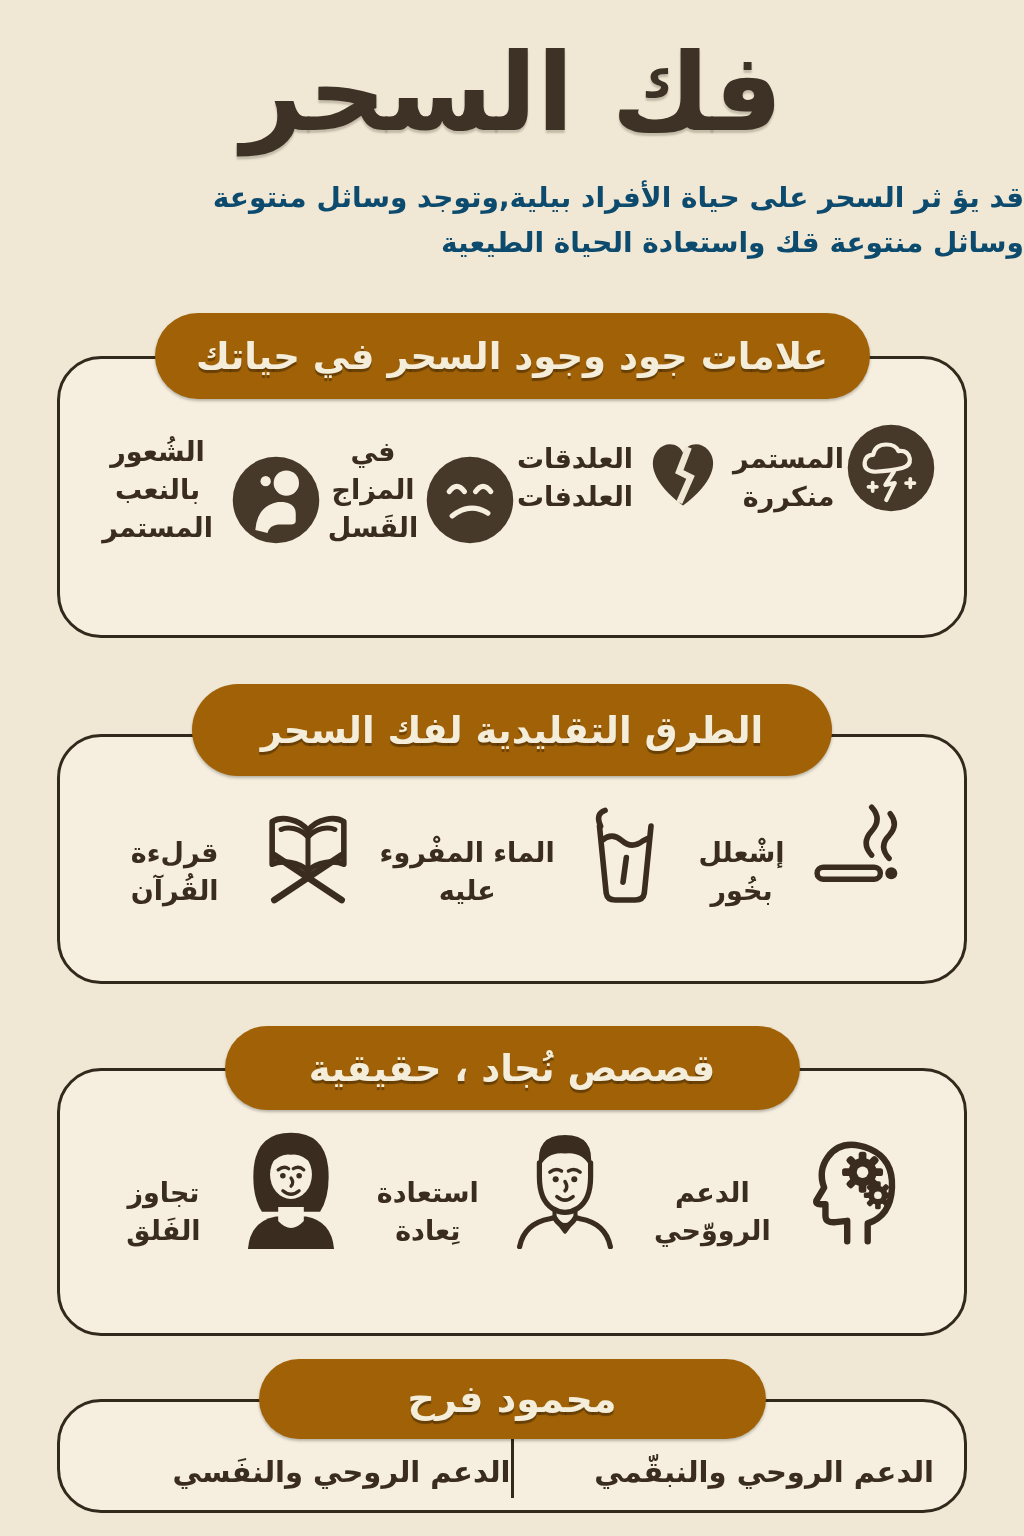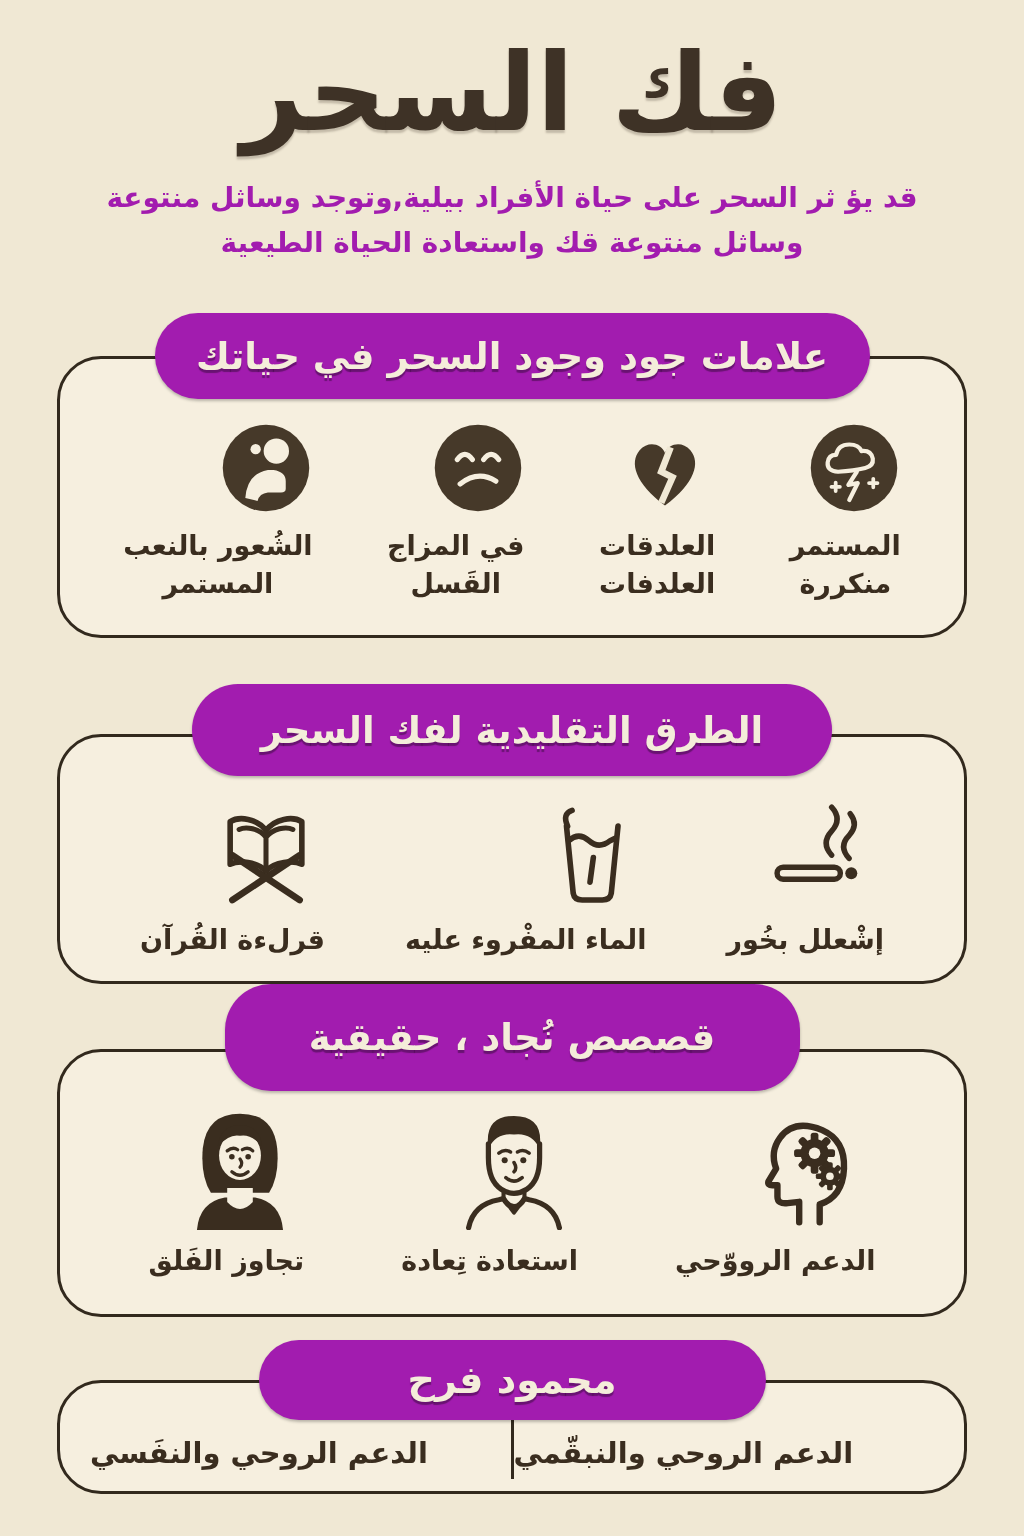--- a/index.html
+++ b/index.html
@@ -17,61 +17,60 @@
     padding-top:20px;
     text-align:center;
     font-size:108px;
     font-weight:bold;
     color:#3e3226;
     line-height:1.35;
     text-shadow:0 3px 2px rgba(62,50,38,.25);
   }
   .subtitle {
     margin-top:10px;
-    text-align:center;
     font-size:28px;
     font-weight:bold;
-    color:#a21caf;
+    color:#0c4a6e;
     line-height:1.6;
   }
 
   .section { width:910px; margin:0 auto; position:relative; }
   .pill {
     position:relative; z-index:2;
     margin:0 auto;
-    background:#a21caf;
+    background:#a16207;
     border-radius:46px;
     display:flex; align-items:center; justify-content:center;
     color:#f4edda;
     font-weight:bold;
     text-shadow:0 3px 1px rgba(0,0,0,.35);
     box-shadow:0 2px 3px rgba(0,0,0,.25);
   }
   .card {
     background:#f6efdf;
     border:3px solid #32291d;
     border-radius:44px;
     position:relative; z-index:1;
   }
   .items { display:flex; justify-content:space-around; align-items:flex-start; }
-  .item { display:flex; flex-direction:column; align-items:flex-start; text-align:center; }
+  .item { display:flex; flex-direction:row; align-items:flex-end; text-align:center; }
   .item-label { font-weight:bold; color:#3a2d1f; font-size:27px; line-height:1.4; margin-top:12px; }
 
   
   .s1 .pill { margin-top:48px; width:715px; height:86px; font-size:37px; }
   .s1 .card { margin-top:-43px; height:282px; padding:62px 26px 0 26px; }
   .s2 .pill { margin-top:46px; width:640px; height:92px; font-size:37px; }
   .s2 .card { margin-top:-42px; height:250px; padding:60px 40px 0 40px; }
-  .s3 .pill { width:575px; height:107px; font-size:37px; }
+  .s3 .pill { margin-top:42px; width:575px; height:84px; font-size:37px; }
   .s3 .card { margin-top:-42px; height:268px; padding:50px 40px 0 40px; }
   .s4 .pill { margin-top:23px; width:507px; height:80px; font-size:38px; }
   .s4 .card { margin-top:-40px; height:114px; padding:44px 30px 0 30px; }
 
   .footer-row { display:flex; align-items:center; justify-content:space-around; }
-  .footer-cell { font-size:29px; font-weight:bold; color:#3a2d1f; flex:1; text-align:left; }
+  .footer-cell { font-size:29px; font-weight:bold; color:#3a2d1f; flex:1; text-align:right; }
   .footer-divider { width:3px; height:66px; background:#32291d; margin-top:-14px; }
 
   .icon-svg { display:block; }
   .stroke { fill:none; stroke:#3a2d1f; stroke-linecap:round; stroke-linejoin:round; }
   .stroke-cream { fill:none; stroke:#f6efdf; stroke-linecap:round; stroke-linejoin:round; }
 </style>
 </head>
 <body>
 
 <div class="page">

